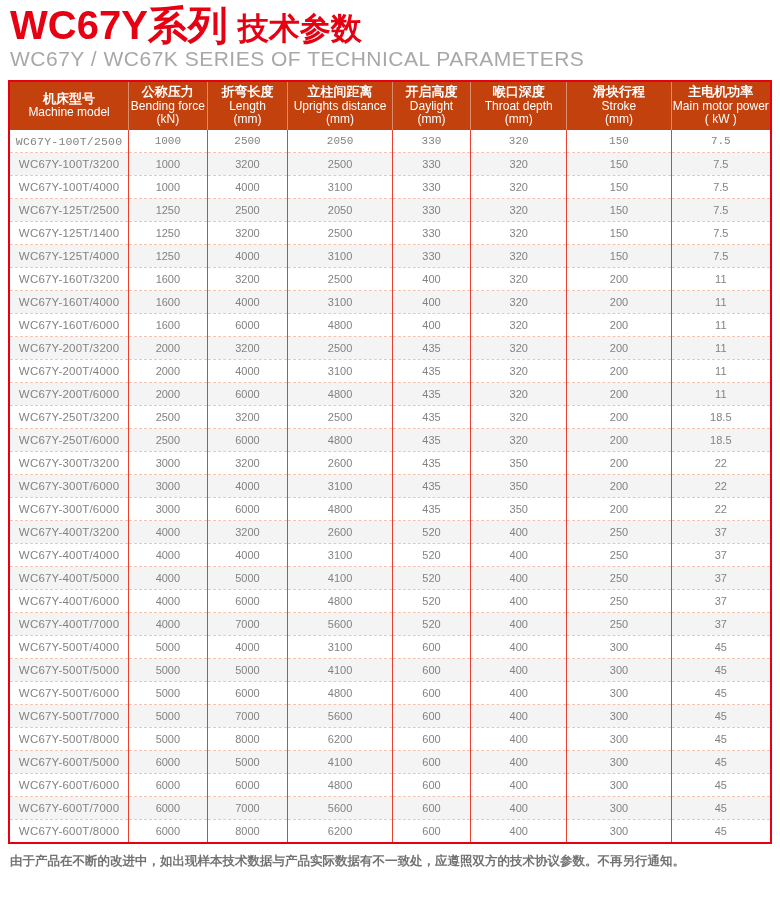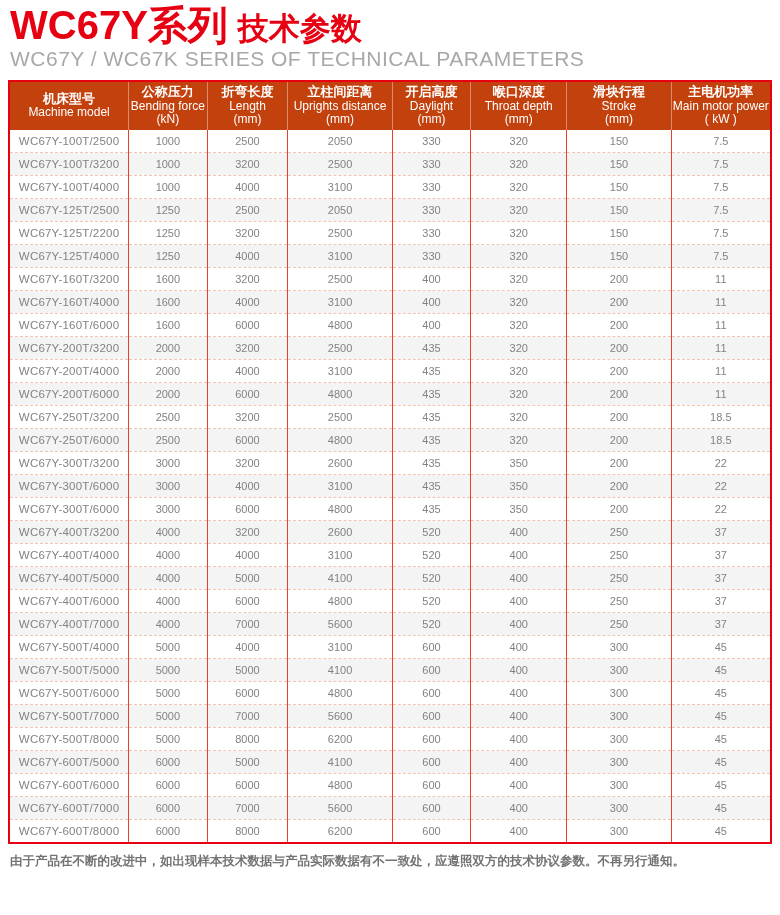--- a/index.html
+++ b/index.html
@@ -53,21 +53,21 @@
     text-align: center;
     vertical-align: middle;
     font-size: 11px;
     color: #828282;
     border-right: 1px solid #e8402c;
     border-top: 1px dashed #f5c3b2;
     white-space: nowrap;
     overflow: hidden;
   }
   tbody td:last-child { border-right: none; }
-  tbody tr:first-child td { border-top: none; }
+  tbody tr:first-child td { border-top: none; font-family: Liberation Mono, monospace; }
   tbody tr:nth-child(even) { background: #f4f4f4; }
   tbody td.model { font-size: 11.5px; letter-spacing: 0.2px; }
 
   
   .footer { margin: 10px 2px 0 2px; }
   .f-zh { color: #737373; font-size: 12.5px; font-weight: bold; line-height: 1.25; }
 </style>
 </head>
 <body>
 
@@ -168,21 +168,21 @@
           <td class="model">WC67Y-125T/2500</td>
           <td class="val">1250</td>
           <td class="val">2500</td>
           <td class="val">2050</td>
           <td class="val">330</td>
           <td class="val">320</td>
           <td class="val">150</td>
           <td class="val">7.5</td>
         </tr>
         <tr>
-          <td class="model">WC67Y-125T/2200</td>
+          <td class="model">WC67Y-125T/1400</td>
           <td class="val">1250</td>
           <td class="val">3200</td>
           <td class="val">2500</td>
           <td class="val">330</td>
           <td class="val">320</td>
           <td class="val">150</td>
           <td class="val">7.5</td>
         </tr>
         <tr>
           <td class="model">WC67Y-125T/4000</td>

